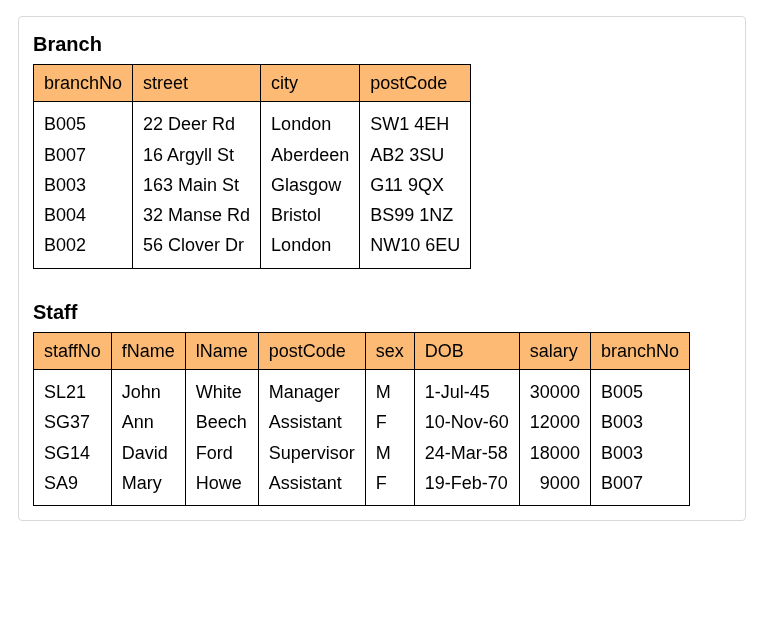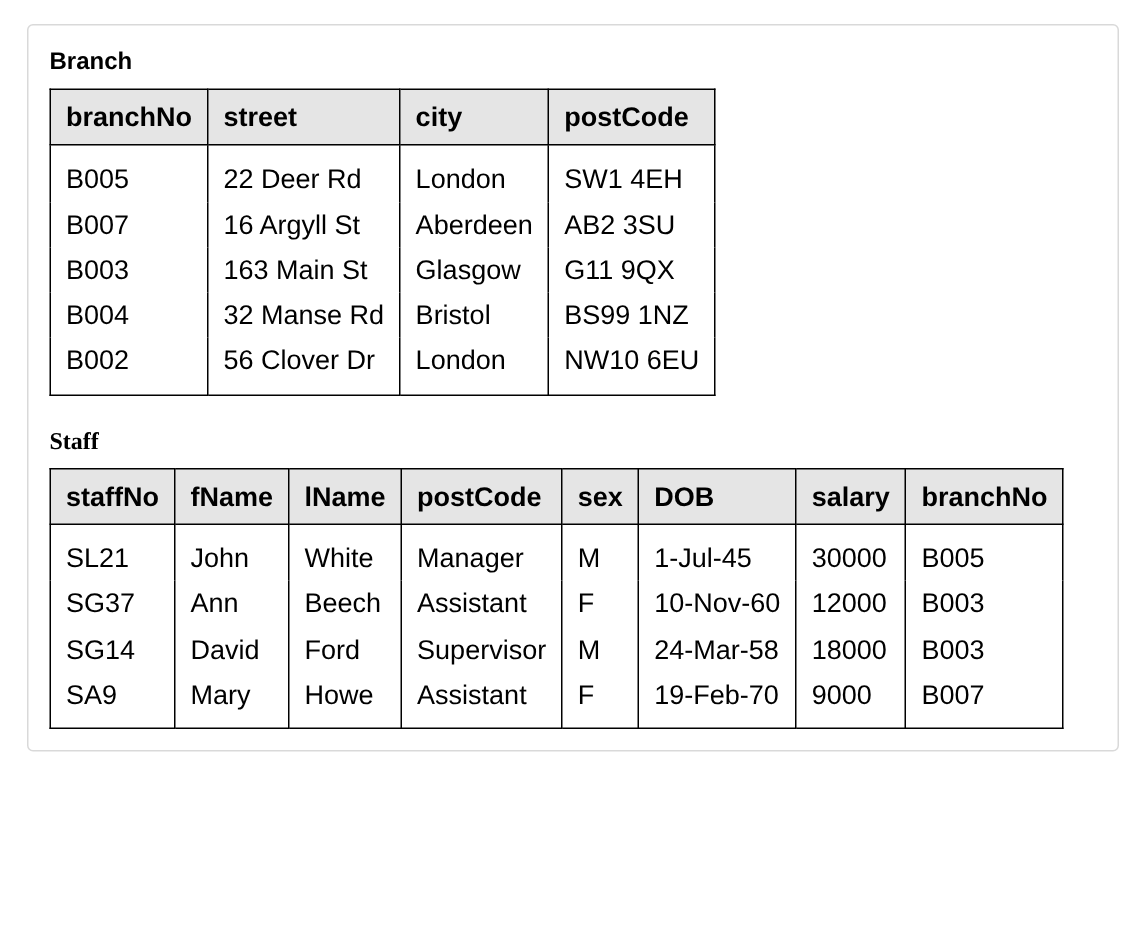--- a/index.html
+++ b/index.html
@@ -12,57 +12,56 @@
       background: #fff;
       width: 764px;
     }
     .outer {
       border: 1px solid #d9d9d9;
       border-radius: 4px;
       padding: 10px 14px 14px 14px;
     }
     .table-title {
       font-weight: bold;
-      font-size: 16px;
+      font-size: 20px;
       margin: 6px 0 8px 0;
     }
     .table-title.second {
-      margin-top: 22px;
-      font-family: Liberation Serif, serif;
+      margin-top: 32px;
     }
     table {
       border-collapse: collapse;
     }
     th, td {
       border: 1.5px solid #000;
       padding: 6px 10px 6px 10px;
       text-align: left;
       vertical-align: top;
       font-size: 18px;
       line-height: 1.35;
     }
     th {
-      background: #e5e5e5;
-      font-weight: bold;
+      background: #fdba74;
+      font-weight: normal;
     }
     
     tbody td {
       border-top: none;
       border-bottom: none;
       padding-top: 3px;
       padding-bottom: 3px;
     }
     tbody tr:first-child td {
       padding-top: 10px;
     }
     tbody tr:last-child td {
       border-bottom: 1.5px solid #000;
       padding-bottom: 10px;
     }
-    .num { }
+    .num { text-align: right; }
   </style>
 </head>
 <body>
 
 <div class="outer">
 
   <div class="table-title">Branch</div>
   <table>
     <thead>
       <tr>

